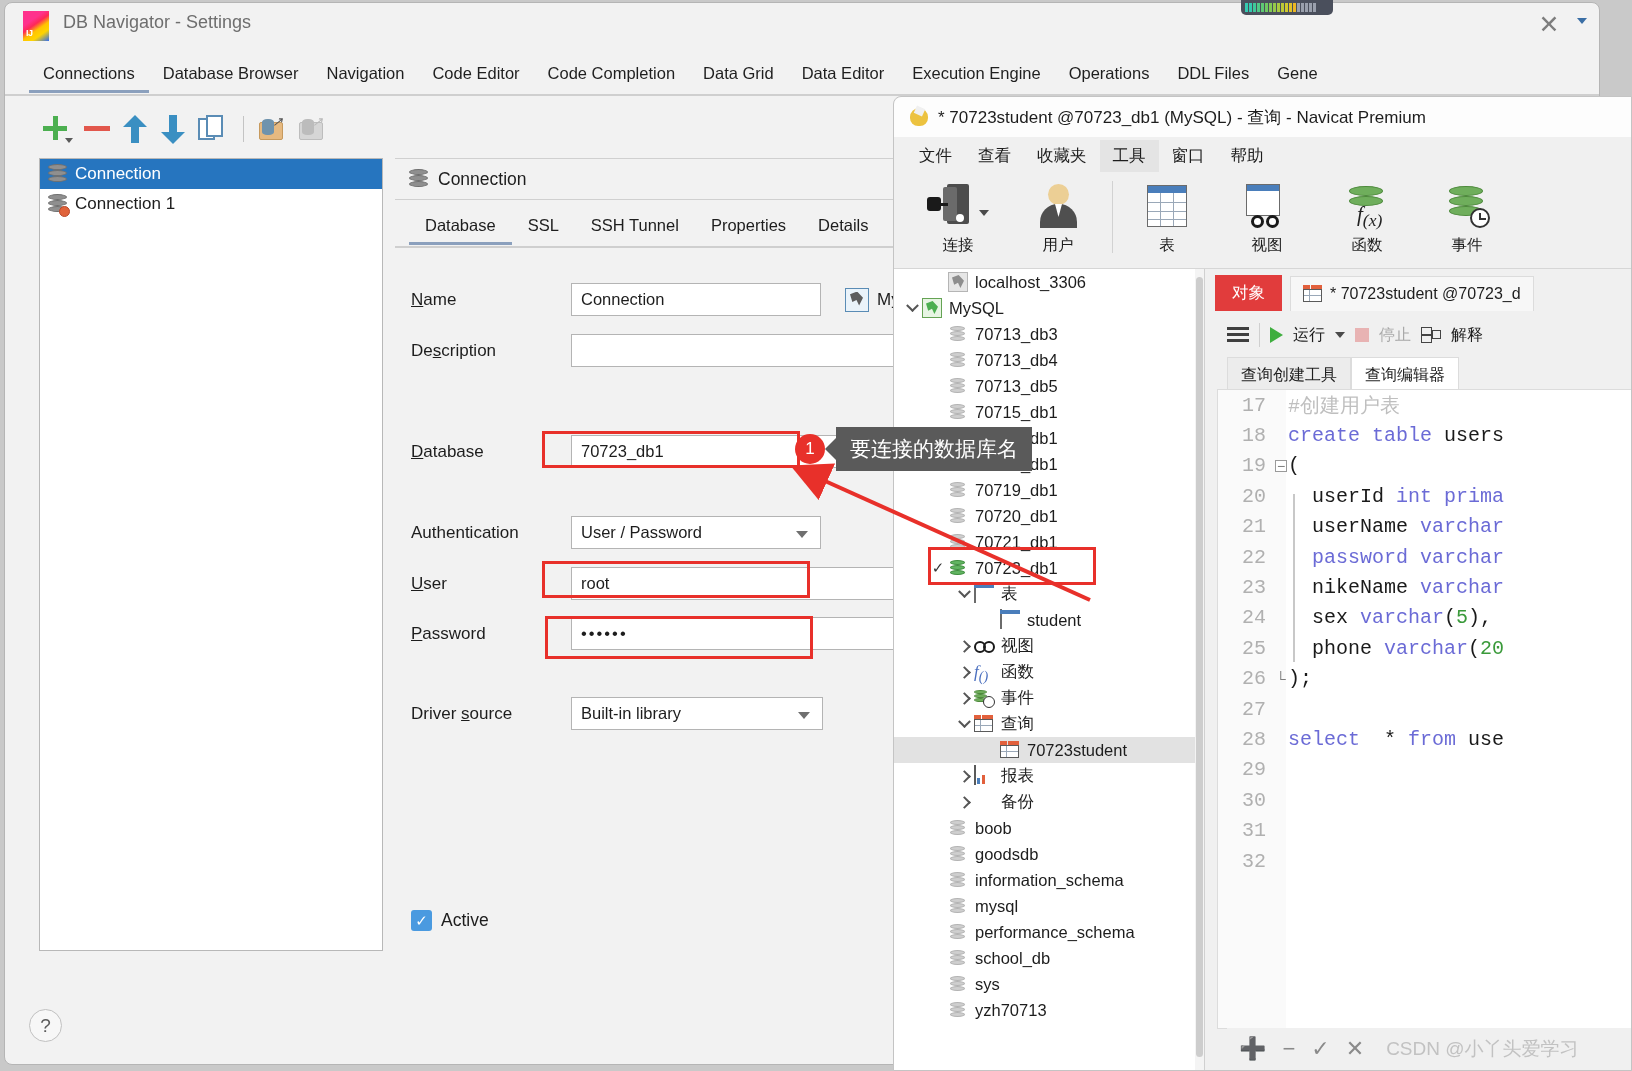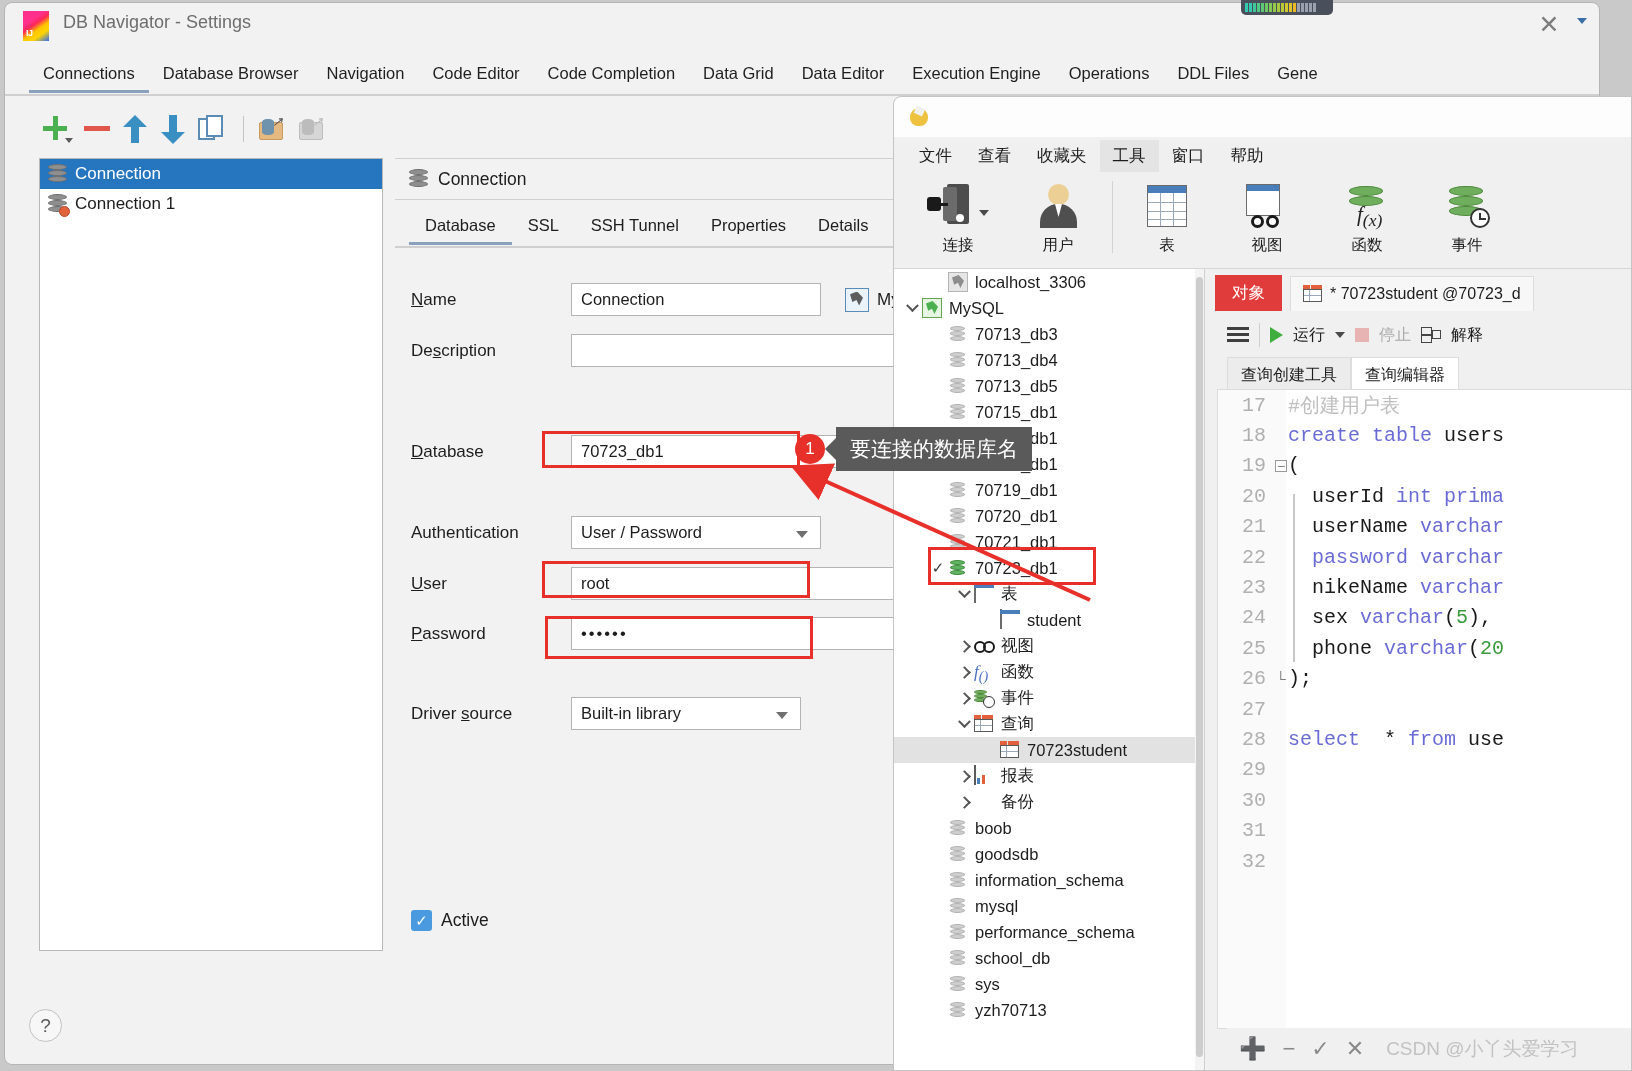--- a/index.html
+++ b/index.html
@@ -515,39 +515,40 @@
         <div class="finput" style="width:520px;">root</div>
       </div>
 
       <div class="frow" style="left:16px; top:459px;">
         <div class="flabel"><u>P</u>assword</div>
         <div class="finput" style="width:520px; letter-spacing:2px;">••••••</div>
       </div>
 
       <div class="frow" style="left:16px; top:539px;">
         <div class="flabel">Driver <u>s</u>ource</div>
-        <div class="fselect" style="width:230px;">
+        <div class="fselect" style="width:252px;">
           <span>Built-in library</span>
           <span class="caret"></span>
         </div>
       </div>
 
       <div class="chk-row">
         <div class="chkbox">✓</div>
         <div class="chk-label">Active</div>
       </div>
     </div>
 
     <div class="help-btn">?</div>
   </div>
 
   <div class="navicat">
 
     <div class="nv-title">
       <span class="nv-app-icon"></span>
+      <span>* 70723student @70723_db1 (MySQL) - 查询 - Navicat Premium</span>
     </div>
 
     <div class="nv-menu" id="nv-menu">
         <div class="nv-menu-item">文件</div>
         <div class="nv-menu-item">查看</div>
         <div class="nv-menu-item">收藏夹</div>
         <div class="nv-menu-item hl">工具</div>
         <div class="nv-menu-item">窗口</div>
         <div class="nv-menu-item">帮助</div>
       </div>

